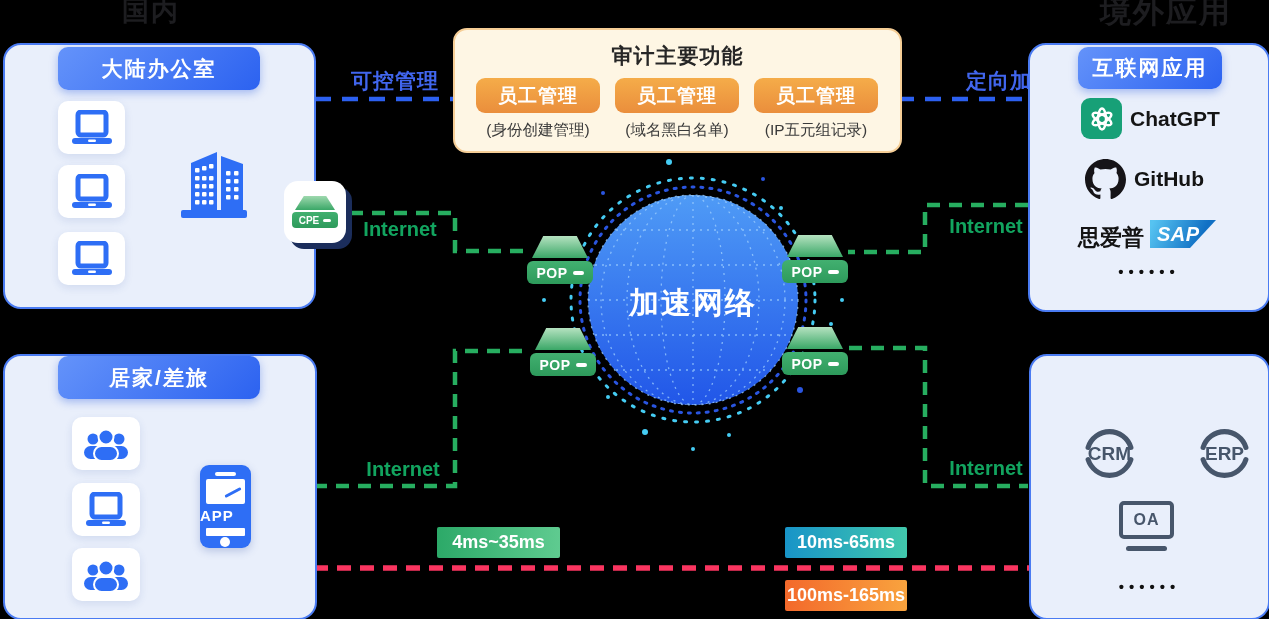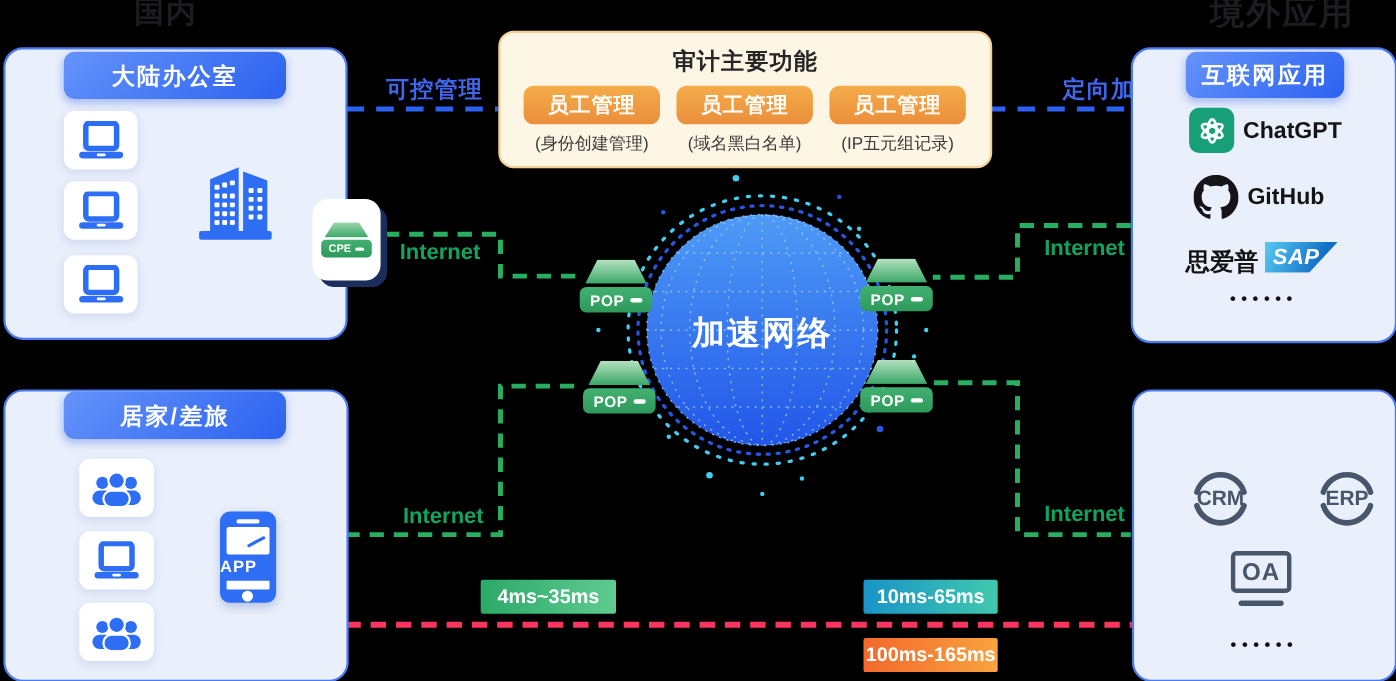--- a/index.html
+++ b/index.html
@@ -26,21 +26,21 @@
   .pop .trap{width:56px;height:22px;margin:0 auto;
     clip-path:polygon(20% 0,80% 0,100% 100%,0 100%);
     background:linear-gradient(180deg,#b5e2c0,#3aa767);}
   .pop .bar{width:66px;height:23px;margin-top:3px;border-radius:6px;
     background:linear-gradient(180deg,#42b070,#2d9a5b);
     display:flex;align-items:center;justify-content:center;gap:5px;}
   .pop .bar .lbl{color:#fff;font-weight:bold;font-size:14px;letter-spacing:.5px;}
   .pop .bar .dash{width:11px;height:4px;border-radius:2px;background:#fff;}
 
   
-  .cpe-card{position:absolute;left:284px;top:181px;width:62px;height:74px;background:#fff;
+  .cpe-card{position:absolute;left:284px;top:181px;width:62px;height:62px;background:#fff;
     border-radius:14px;box-shadow:6px 6px 0 #1b2d5b;display:flex;flex-direction:column;
     align-items:center;justify-content:center;z-index:5;}
   .cpe-card .trap{width:40px;height:14px;clip-path:polygon(22% 0,78% 0,100% 100%,0 100%);
     background:linear-gradient(180deg,#9ed8ae,#3aa767);}
   .cpe-card .bar{width:46px;height:16px;margin-top:2px;border-radius:4px;
     background:linear-gradient(180deg,#42b070,#2d9a5b);
     display:flex;align-items:center;justify-content:center;gap:4px;}
   .cpe-card .bar .lbl{color:#fff;font-weight:bold;font-size:10px;}
   .cpe-card .bar .dash{width:8px;height:3px;border-radius:2px;background:#fff;}
 
@@ -79,21 +79,21 @@
     color:#fff;font-weight:bold;font-style:italic;font-size:20px;line-height:28px;padding-left:7px;
     box-sizing:border-box;letter-spacing:.5px;}
   .dots{position:absolute;width:100%;text-align:center;color:#111;font-size:15px;font-weight:bold;
     letter-spacing:5px;}
 
   .erp-circle{position:absolute;width:53px;height:53px;}
   .erp-circle .txt{position:absolute;top:16px;left:-6px;width:65px;text-align:center;
     color:#47566b;font-weight:bold;font-size:19px;}
   .oa-monitor{position:absolute;width:55px;height:38px;border:4px solid #47566b;border-radius:5px;
     box-sizing:border-box;display:flex;align-items:center;justify-content:center;
-    color:#47566b;font-weight:bold;font-size:22px;letter-spacing:1px;}
+    color:#47566b;font-weight:bold;font-size:16px;letter-spacing:1px;}
   .oa-base{position:absolute;width:41px;height:5px;border-radius:3px;background:#47566b;}
 
   
   .phone{position:absolute;left:195px;top:109px;width:51px;height:83px;background:#2e6ef5;
     border-radius:9px;box-shadow:0 3px 8px rgba(40,70,160,.25);}
   .phone .speaker{position:absolute;left:15px;top:7px;width:21px;height:4px;border-radius:2px;background:#fff;}
   .phone .screen{position:absolute;left:6px;top:14px;width:39px;height:25px;border-radius:2px;background:#fff;overflow:hidden;}
   .phone .screen .hand{position:absolute;left:18px;top:12px;width:18px;height:3px;background:#2e6ef5;
     border-radius:2px;transform:rotate(-28deg);}
   .phone .appband{position:absolute;left:0;top:42px;width:100%;text-align:left;color:#fff;

